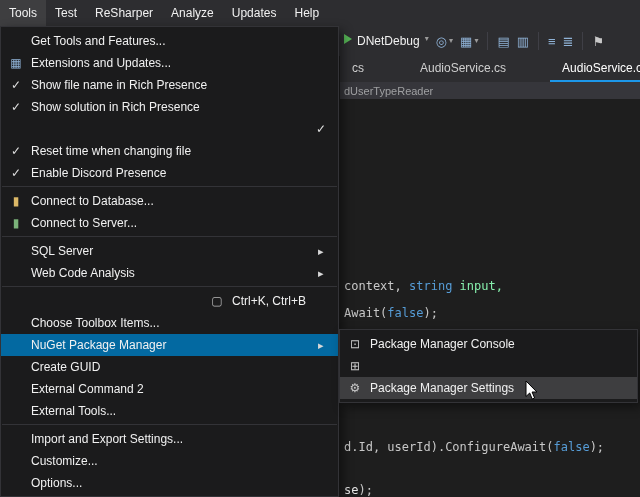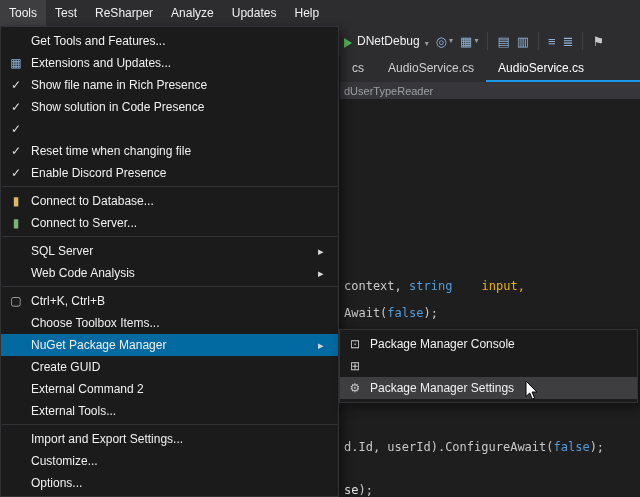--- a/index.html
+++ b/index.html
@@ -12,44 +12,44 @@
   
   .menubar{position:absolute;top:0;left:0;right:0;height:26px;background:#2d2d30;
     display:flex;align-items:stretch;color:#f1f1f1;font-size:12px;z-index:2;}
   .mb-item{padding:0 9px;display:flex;align-items:center;}
   .mb-item.active{background:#3e3e40;}
   
   .toolbar{position:absolute;top:26px;left:0;right:0;height:30px;background:#2d2d30;
     display:flex;align-items:center;z-index:1;}
   .toolbar-inner{margin-left:344px;display:flex;align-items:center;gap:7px;
     color:#c8c8c8;font-size:12px;}
-  .tool-group{display:flex;align-items:flex-end;gap:5px;}
+  .tool-group{display:flex;align-items:flex-start;gap:5px;}
   .play-icon{width:0;height:0;border-left:8px solid #57b657;
     border-top:5px solid transparent;border-bottom:5px solid transparent;}
   .debug-target{color:#f1f1f1;}
   .t-caret{font-size:8px;color:#9a9a9a;}
   .tool-icons{display:flex;align-items:center;gap:7px;}
   .tsep{width:1px;height:18px;background:#3f3f46;margin:0 2px;}
   .ticon{color:#8fb2d6;font-size:13px;line-height:1;display:flex;align-items:center;gap:2px;}
   
   .tabstrip{position:absolute;top:56px;left:340px;right:0;height:26px;background:#2d2d30;
-    display:flex;align-items:stretch;font-size:12px;color:#cfcfcf;z-index:1;}
+    display:flex;align-items:stretch;font-size:12px;color:#cfcfcf;z-index:1;gap:32px;}
   .tab{padding:0 12px;display:flex;align-items:center;border-bottom:2px solid transparent;}
   .tab.active{color:#ffffff;border-bottom-color:var(--accent);}
   .tab-fill{flex:1;border-bottom:2px solid var(--accent);}
   
   .heading-strip{position:absolute;top:82px;left:340px;right:0;height:17px;background:#36363b;
     color:#9fa0a2;font-size:11px;display:flex;align-items:center;padding-left:4px;z-index:1;}
   .code-line{position:absolute;left:344px;z-index:0;
     font-family:"DejaVu Sans Mono","Liberation Mono",monospace;font-size:12px;white-space:pre;}
   
   .menu{position:absolute;top:26px;left:0;width:339px;bottom:0;box-sizing:border-box;
     background:#1b1b1c;border:1px solid #333337;padding-top:3px;
     font-size:12px;color:#f1f1f1;box-shadow:4px 4px 10px rgba(0,0,0,.45);z-index:5;}
-  .m-item{height:22px;display:flex;align-items:center;padding-right:2px;white-space:nowrap;}
+  .m-item{height:22px;display:flex;align-items:center;padding-right:2px;white-space:nowrap;justify-content:flex-end;}
   .m-item.hl{background:#0369a1;}
   .m-gutter{width:30px;flex:none;display:flex;justify-content:center;align-items:center;
     font-size:12px;line-height:1;}
   .m-label{flex:1;overflow:hidden;}
   .m-short{margin-right:30px;color:#f1f1f1;}
   .m-arrow{width:18px;flex:none;font-size:11px;color:#d8d8d8;}
   .m-sep{height:1px;background:#333337;margin:2px 1px 3px 1px;}
   
   .submenu{position:absolute;left:339px;width:299px;box-sizing:border-box;
     background:#1b1b1c;border:1px solid #333337;padding:3px 0;
@@ -121,21 +121,21 @@
         <span class="tab-label">AudioService.cs</span>
       </div>
       <div class="tab-fill"></div>
     </div>
 
   <div class="heading-strip">
     <span>dUserTypeReader</span>
   </div>
 
   <div id="codeLayer">
-      <div class="code-line" style="top: 279px;"><span style="color: rgb(200, 200, 200);">context, </span><span style="color: rgb(86, 156, 214);">string</span><span style="color: #eab308; padding-left: 22px;"> input,</span></div>
+      <div class="code-line" style="top: 279px;"><span style="color: rgb(200, 200, 200);">context, </span><span style="color: rgb(86, 156, 214);">string</span><span style="color: #86efac;"> input,</span></div>
       <div class="code-line" style="top: 306px;"><span style="color: rgb(200, 200, 200);">Await(</span><span style="color: rgb(86, 156, 214);">false</span><span style="color: rgb(200, 200, 200);">);</span></div>
       <div class="code-line" style="top: 440px;"><span style="color: rgb(200, 200, 200);">d.Id, userId).ConfigureAwait(</span><span style="color: rgb(86, 156, 214);">false</span><span style="color: rgb(200, 200, 200);">);</span></div>
       <div class="code-line" style="top: 456px; margin-top: 48px;"><span style="color: rgb(200, 200, 200);">dUser);</span></div>
       <div class="code-line" style="top: 483px;"><span style="color: #e5e5e5;">se</span><span style="color: rgb(200, 200, 200);">);</span></div>
     </div>
 
   <div class="menu" id="toolsMenu">
       <div class="m-item">
         <span class="m-gutter"></span>
         <span class="m-label">Get Tools and Features...</span>
@@ -143,21 +143,21 @@
       <div class="m-item">
         <span class="m-gutter" style="color: rgb(143, 178, 214);">▦</span>
         <span class="m-label">Extensions and Updates...</span>
       </div>
       <div class="m-item">
         <span class="m-gutter" style="color: rgb(220, 220, 220);">✓</span>
         <span class="m-label">Show file name in Rich Presence</span>
       </div>
       <div class="m-item">
         <span class="m-gutter" style="color: rgb(220, 220, 220);">✓</span>
-        <span class="m-label">Show solution in Code Presence</span>
+        <span class="m-label">Show solution in Rich Presence</span>
       </div>
       <div class="m-item">
         <span class="m-gutter" style="color: rgb(220, 220, 220);">✓</span>
       </div>
       <div class="m-item">
         <span class="m-gutter" style="color: rgb(220, 220, 220);">✓</span>
         <span class="m-label">Reset time when changing file</span>
       </div>
       <div class="m-item">
         <span class="m-gutter" style="color: rgb(220, 220, 220);">✓</span>

